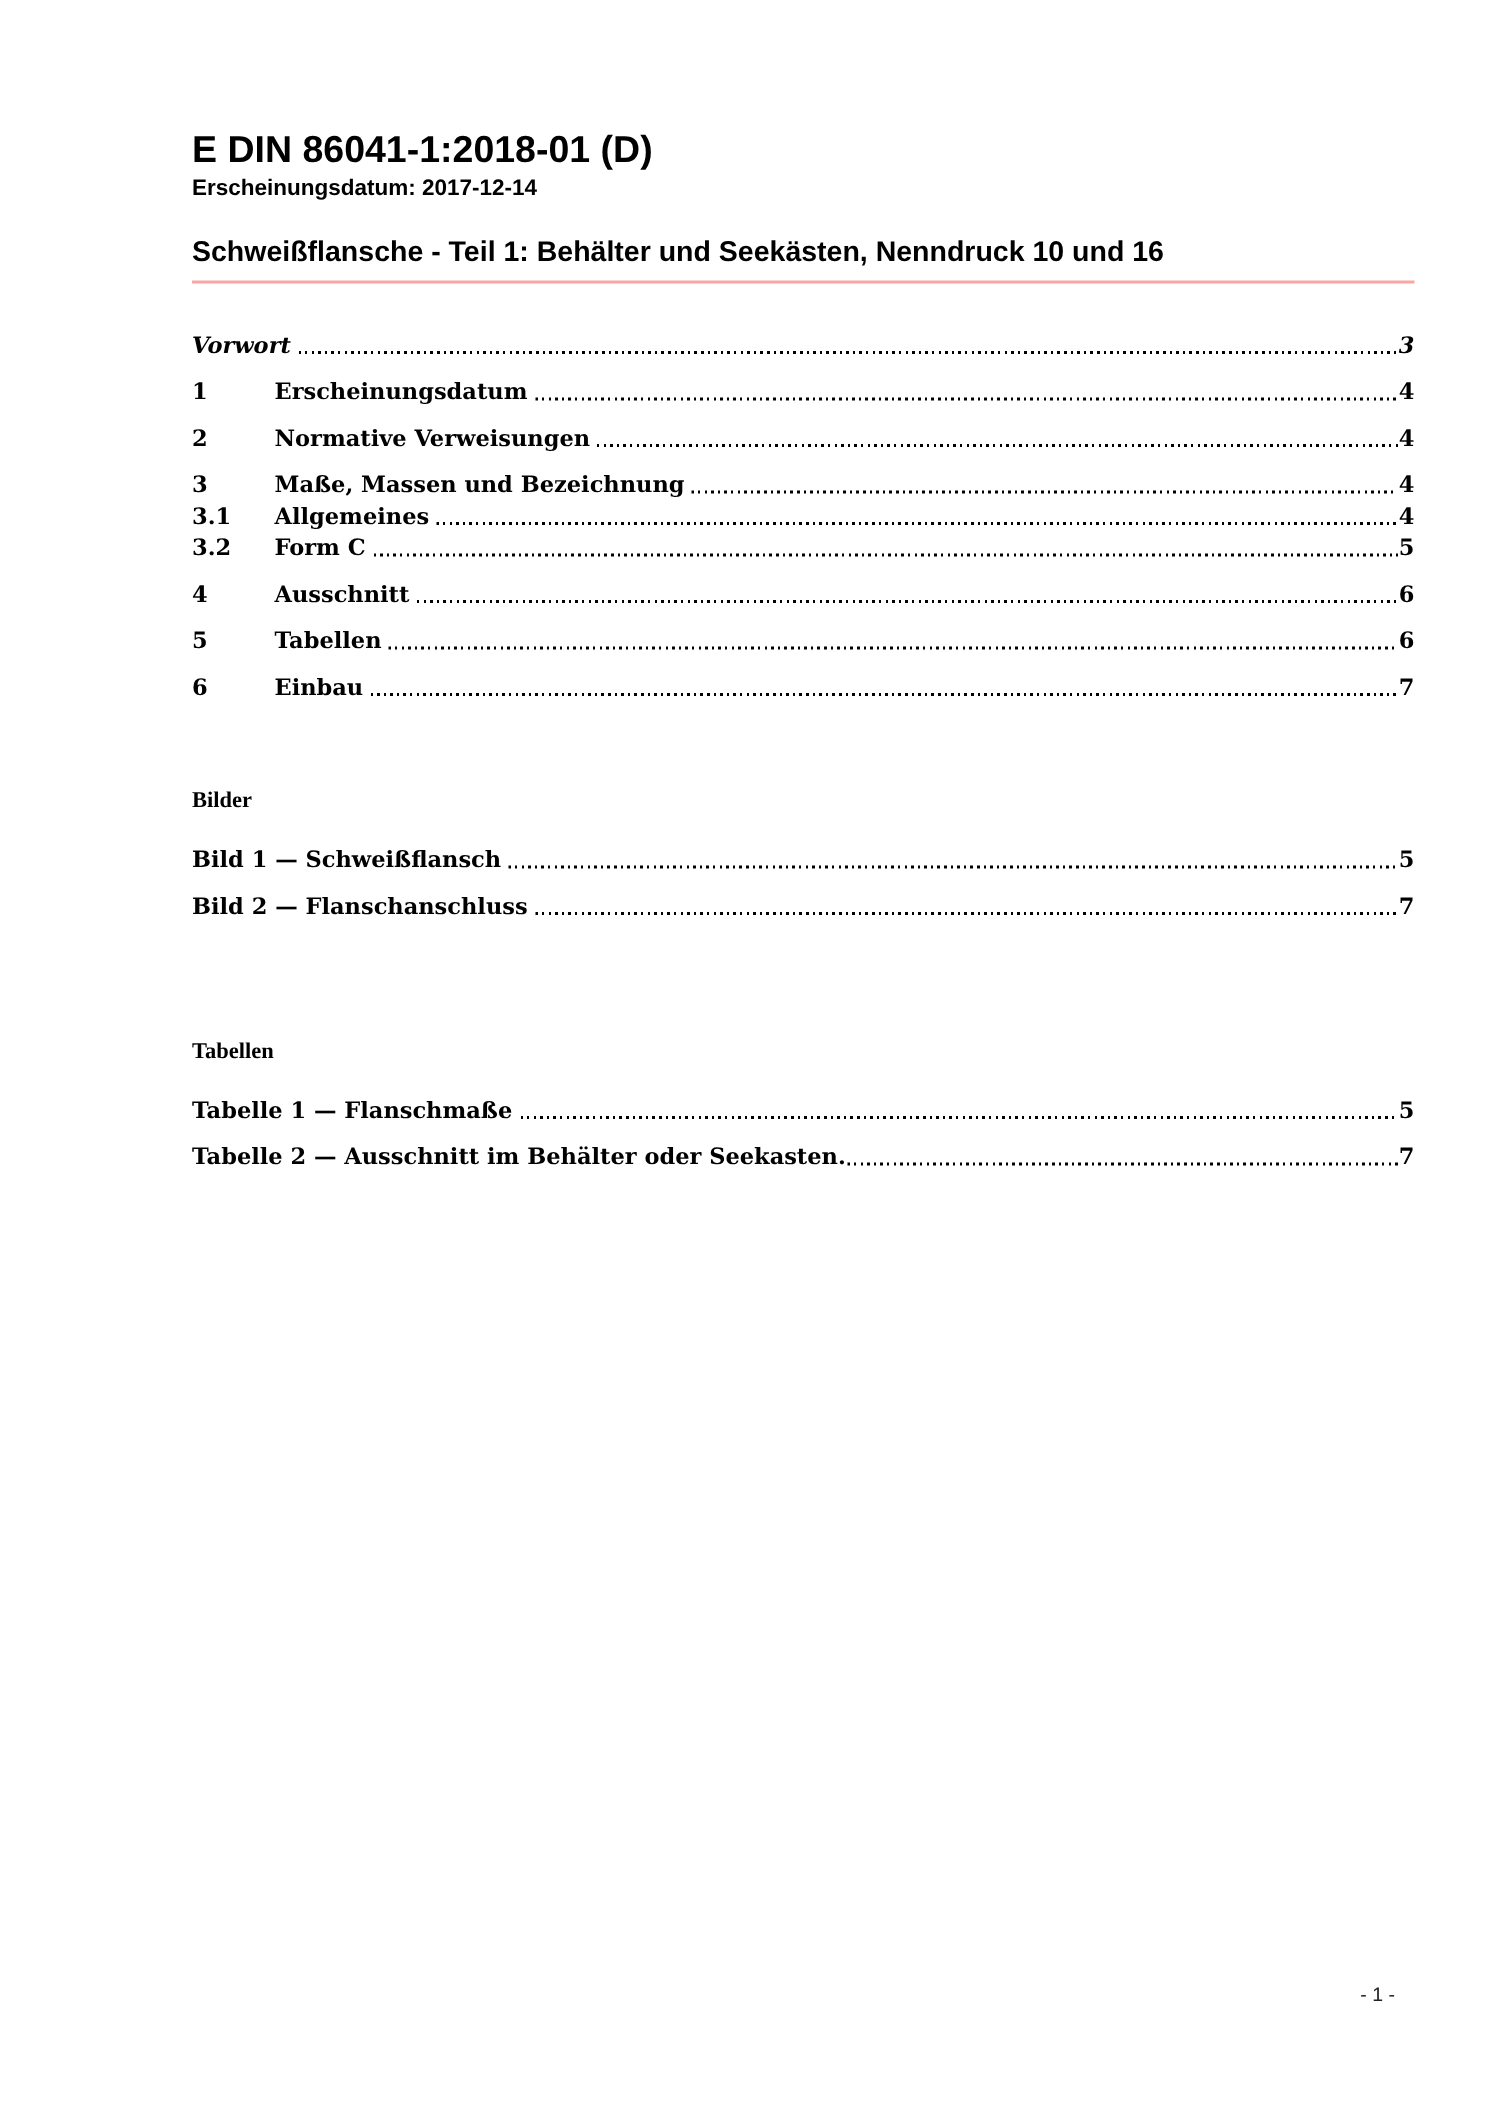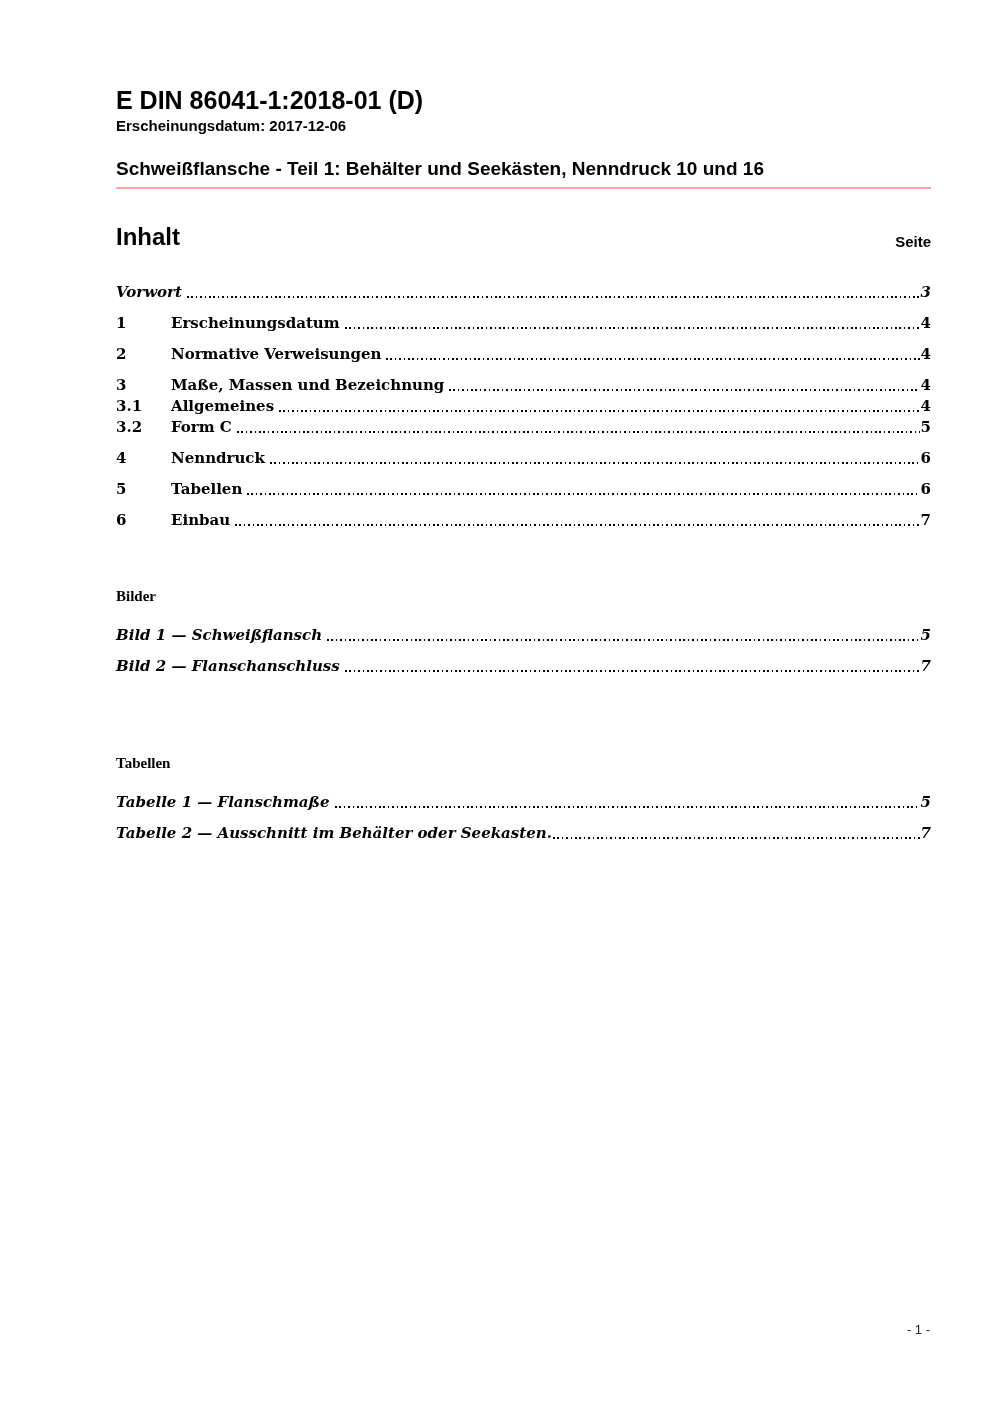--- a/index.html
+++ b/index.html
@@ -11,21 +11,21 @@
   body {
     width: 992px;
     height: 1403px;
     position: relative;
     overflow: hidden;
     color: #000;
     font-family: "Liberation Sans", sans-serif;
   }
   .content {
     position: absolute;
-    left: 116px;
+    left: 128px;
     top: 0;
     width: 815px;
   }
   .doc-title {
     margin: 86px 0 0 0;
     font-size: 25px;
     line-height: 28px;
     font-weight: bold;
     font-family: "Liberation Sans", sans-serif;
   }
@@ -59,21 +59,21 @@
     font-size: 15px;
     font-weight: bold;
     line-height: 19px;
   }
   .toc-list {
     margin-top: 32px;
     font-family: "DejaVu Serif", serif;
     font-weight: bold;
     font-size: 15px;
   }
-  .toc-list.figures, .toc-list.tables { margin-top: 16px; font-style: italic; }
+  .toc-list.figures, .toc-list.tables { margin-top: 16px; }
   .row {
     display: flex;
     align-items: flex-end;
     line-height: 18px;
     margin-top: 13px;
   }
   .row.first { margin-top: 0; font-style: italic; }
   .row.sub { margin-top: 3px; }
   .row.cap-first { margin-top: 21px; }
   .num {
@@ -106,27 +106,23 @@
     color: #222;
     font-family: "Liberation Sans", sans-serif;
   }
 </style>
 </head>
 <body>
 
 <div class="content">
 
   <h1 class="doc-title">E DIN 86041-1:2018-01 (D)</h1>
-  <div class="pubdate">Erscheinungsdatum: 2017-12-06</div>
+  <div class="pubdate">Erscheinungsdatum: 2017-12-14</div>
   <h2 class="subtitle">Schweißflansche - Teil 1: Behälter und Seekästen, Nenndruck 10 und 16</h2>
 
-  <div class="inhalt-row">
-    <h3 class="toc-heading">Inhalt</h3>
-    <span class="seite-label">Seite</span>
-  </div>
 
   <nav class="toc-list">
     <div class="row first">
       <span class="ttl">Vorwort</span>
       <span class="leader"></span>
       <span class="pg">3</span>
     </div>
     <div class="row">
       <span class="num">1</span>
       <span class="ttl">Erscheinungsdatum</span>
@@ -152,21 +148,21 @@
       <span class="pg">4</span>
     </div>
     <div class="row sub">
       <span class="num">3.2</span>
       <span class="ttl">Form C</span>
       <span class="leader"></span>
       <span class="pg">5</span>
     </div>
     <div class="row">
       <span class="num">4</span>
-      <span class="ttl">Nenndruck</span>
+      <span class="ttl">Ausschnitt</span>
       <span class="leader"></span>
       <span class="pg">6</span>
     </div>
     <div class="row">
       <span class="num">5</span>
       <span class="ttl">Tabellen</span>
       <span class="leader"></span>
       <span class="pg">6</span>
     </div>
     <div class="row">

